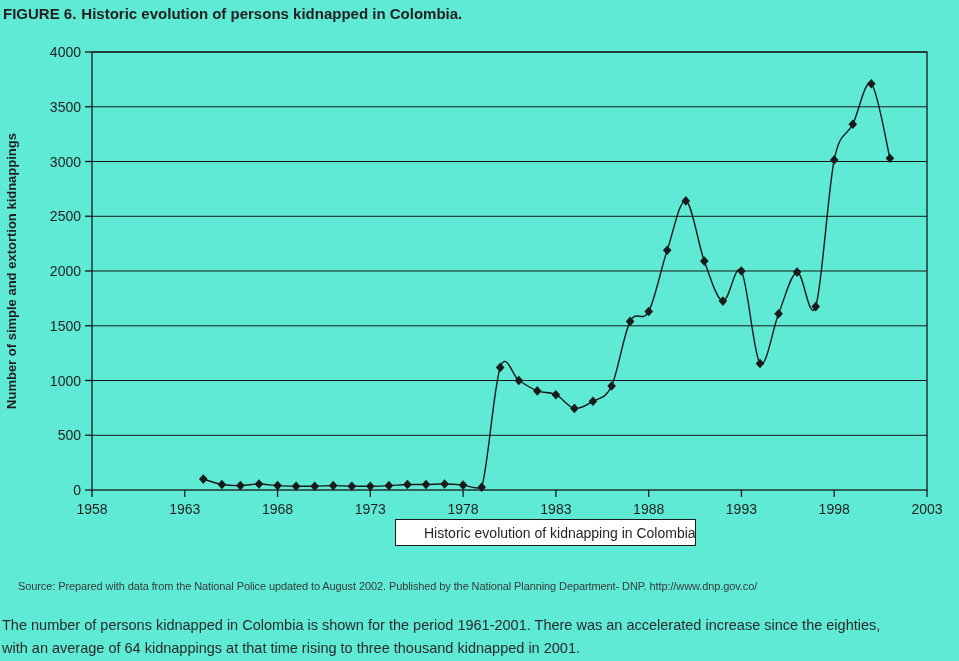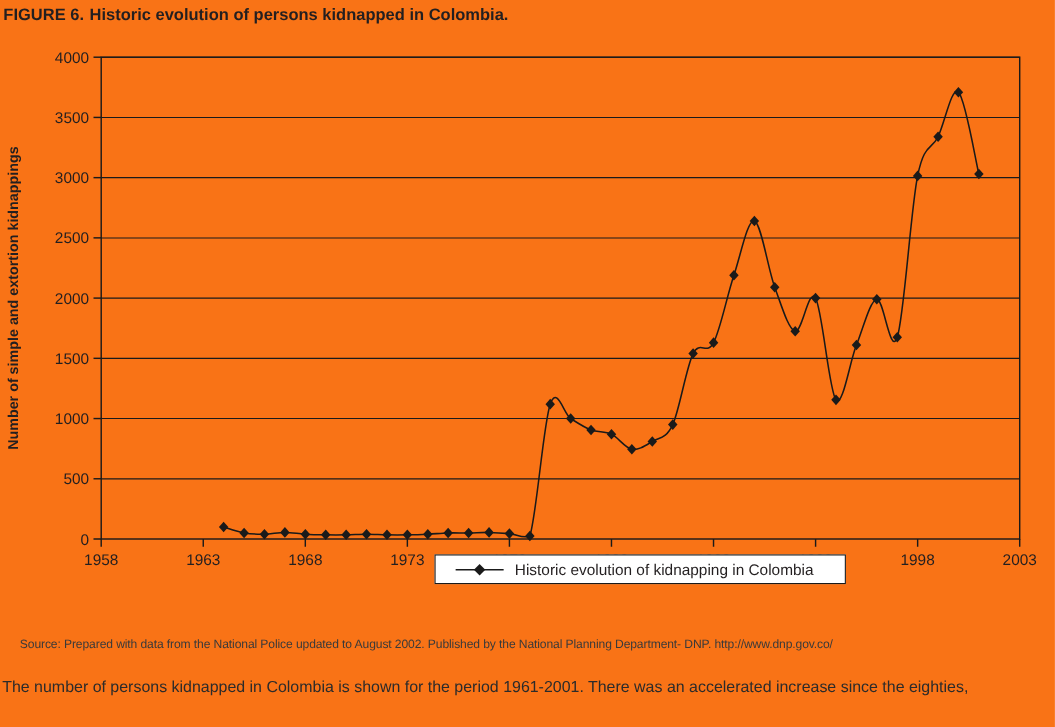--- a/index.html
+++ b/index.html
@@ -4,21 +4,21 @@
 <style>
   html, body {
     margin: 0;
     padding: 0;
     background: #ffffff;
   }
   .figure-wrap {
     position: relative;
     width: 959px;
     height: 661px;
-    background: #f97316;
+    background: #5eead4;
     font-family: "Liberation Sans", "DejaVu Sans", sans-serif;
     color: #231f20;
     overflow: hidden;
   }
   .fig-title {
     position: absolute;
     left: 3px;
     top: 5px;
     font-size: 15px;
     white-space: nowrap;
@@ -37,22 +37,22 @@
   }
   .yaxis-title {
     font-family: "Liberation Sans", "DejaVu Sans", sans-serif;
     font-size: 13px;
     font-weight: bold;
     fill: #231f20;
   }
   .legend {
     position: absolute;
     left: 395px;
-    top: 504px;
-    width: 374px;
+    top: 519px;
+    width: 301px;
     height: 27px;
     box-sizing: border-box;
     border: 1px solid #1a1a1a;
     background: #ffffff;
     display: flex;
     align-items: center;
     padding-left: 18px;
     gap: 10px;
     font-size: 14px;
     color: #231f20;
@@ -184,15 +184,16 @@
       <line x1="0" y1="6" x2="44" y2="6" stroke="#1a1a1a" stroke-width="1.4"></line>
       <path d="M22 0.8 L27.2 6 L22 11.2 L16.8 6 Z" fill="#1a1a1a"></path>
     </svg>
     <span>Historic evolution of kidnapping in Colombia</span>
   </div>
 
   <div class="source-note">Source: Prepared with data from the National Police updated to August 2002. Published by the National Planning Department- DNP. http://www.dnp.gov.co/</div>
 
   <div class="description">
     <div class="desc-line">The number of persons kidnapped in Colombia is shown for the period 1961-2001. There was an accelerated increase since the eighties,</div>
+    <div class="desc-line">with an average of 64 kidnappings at that time rising to three thousand kidnapped in 2001.</div>
   </div>
 
 </div>
 
 </body></html>

